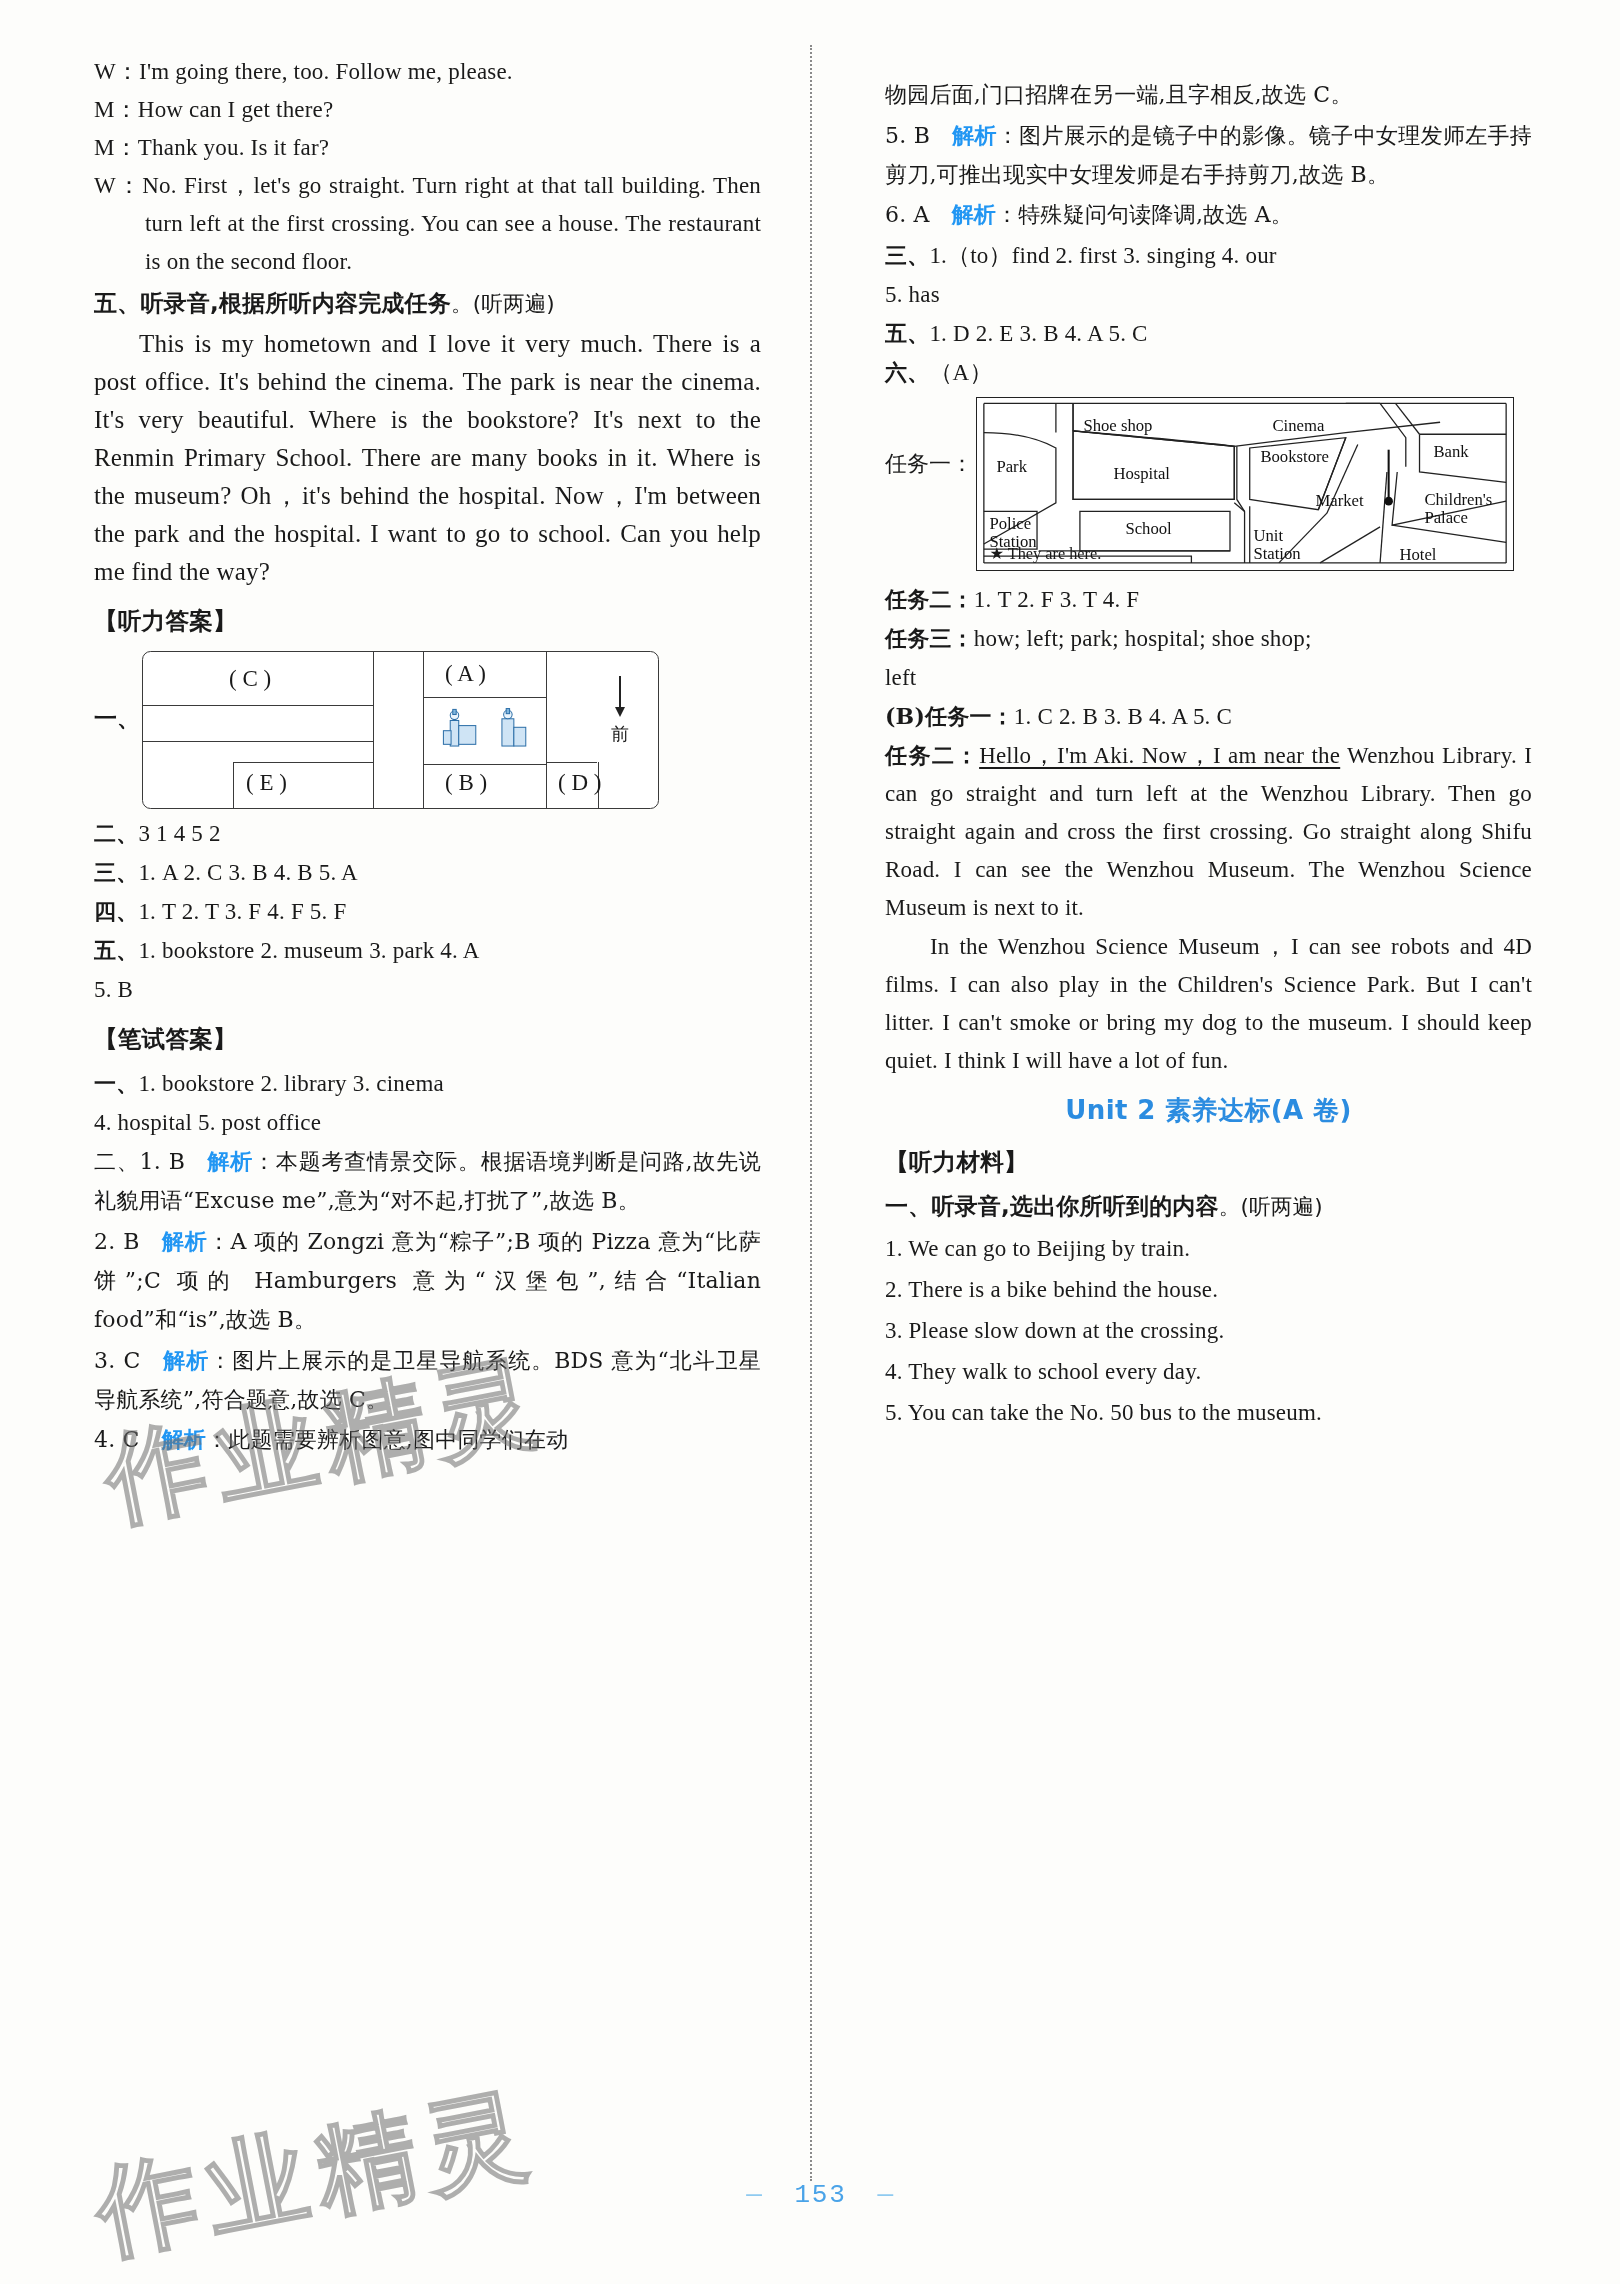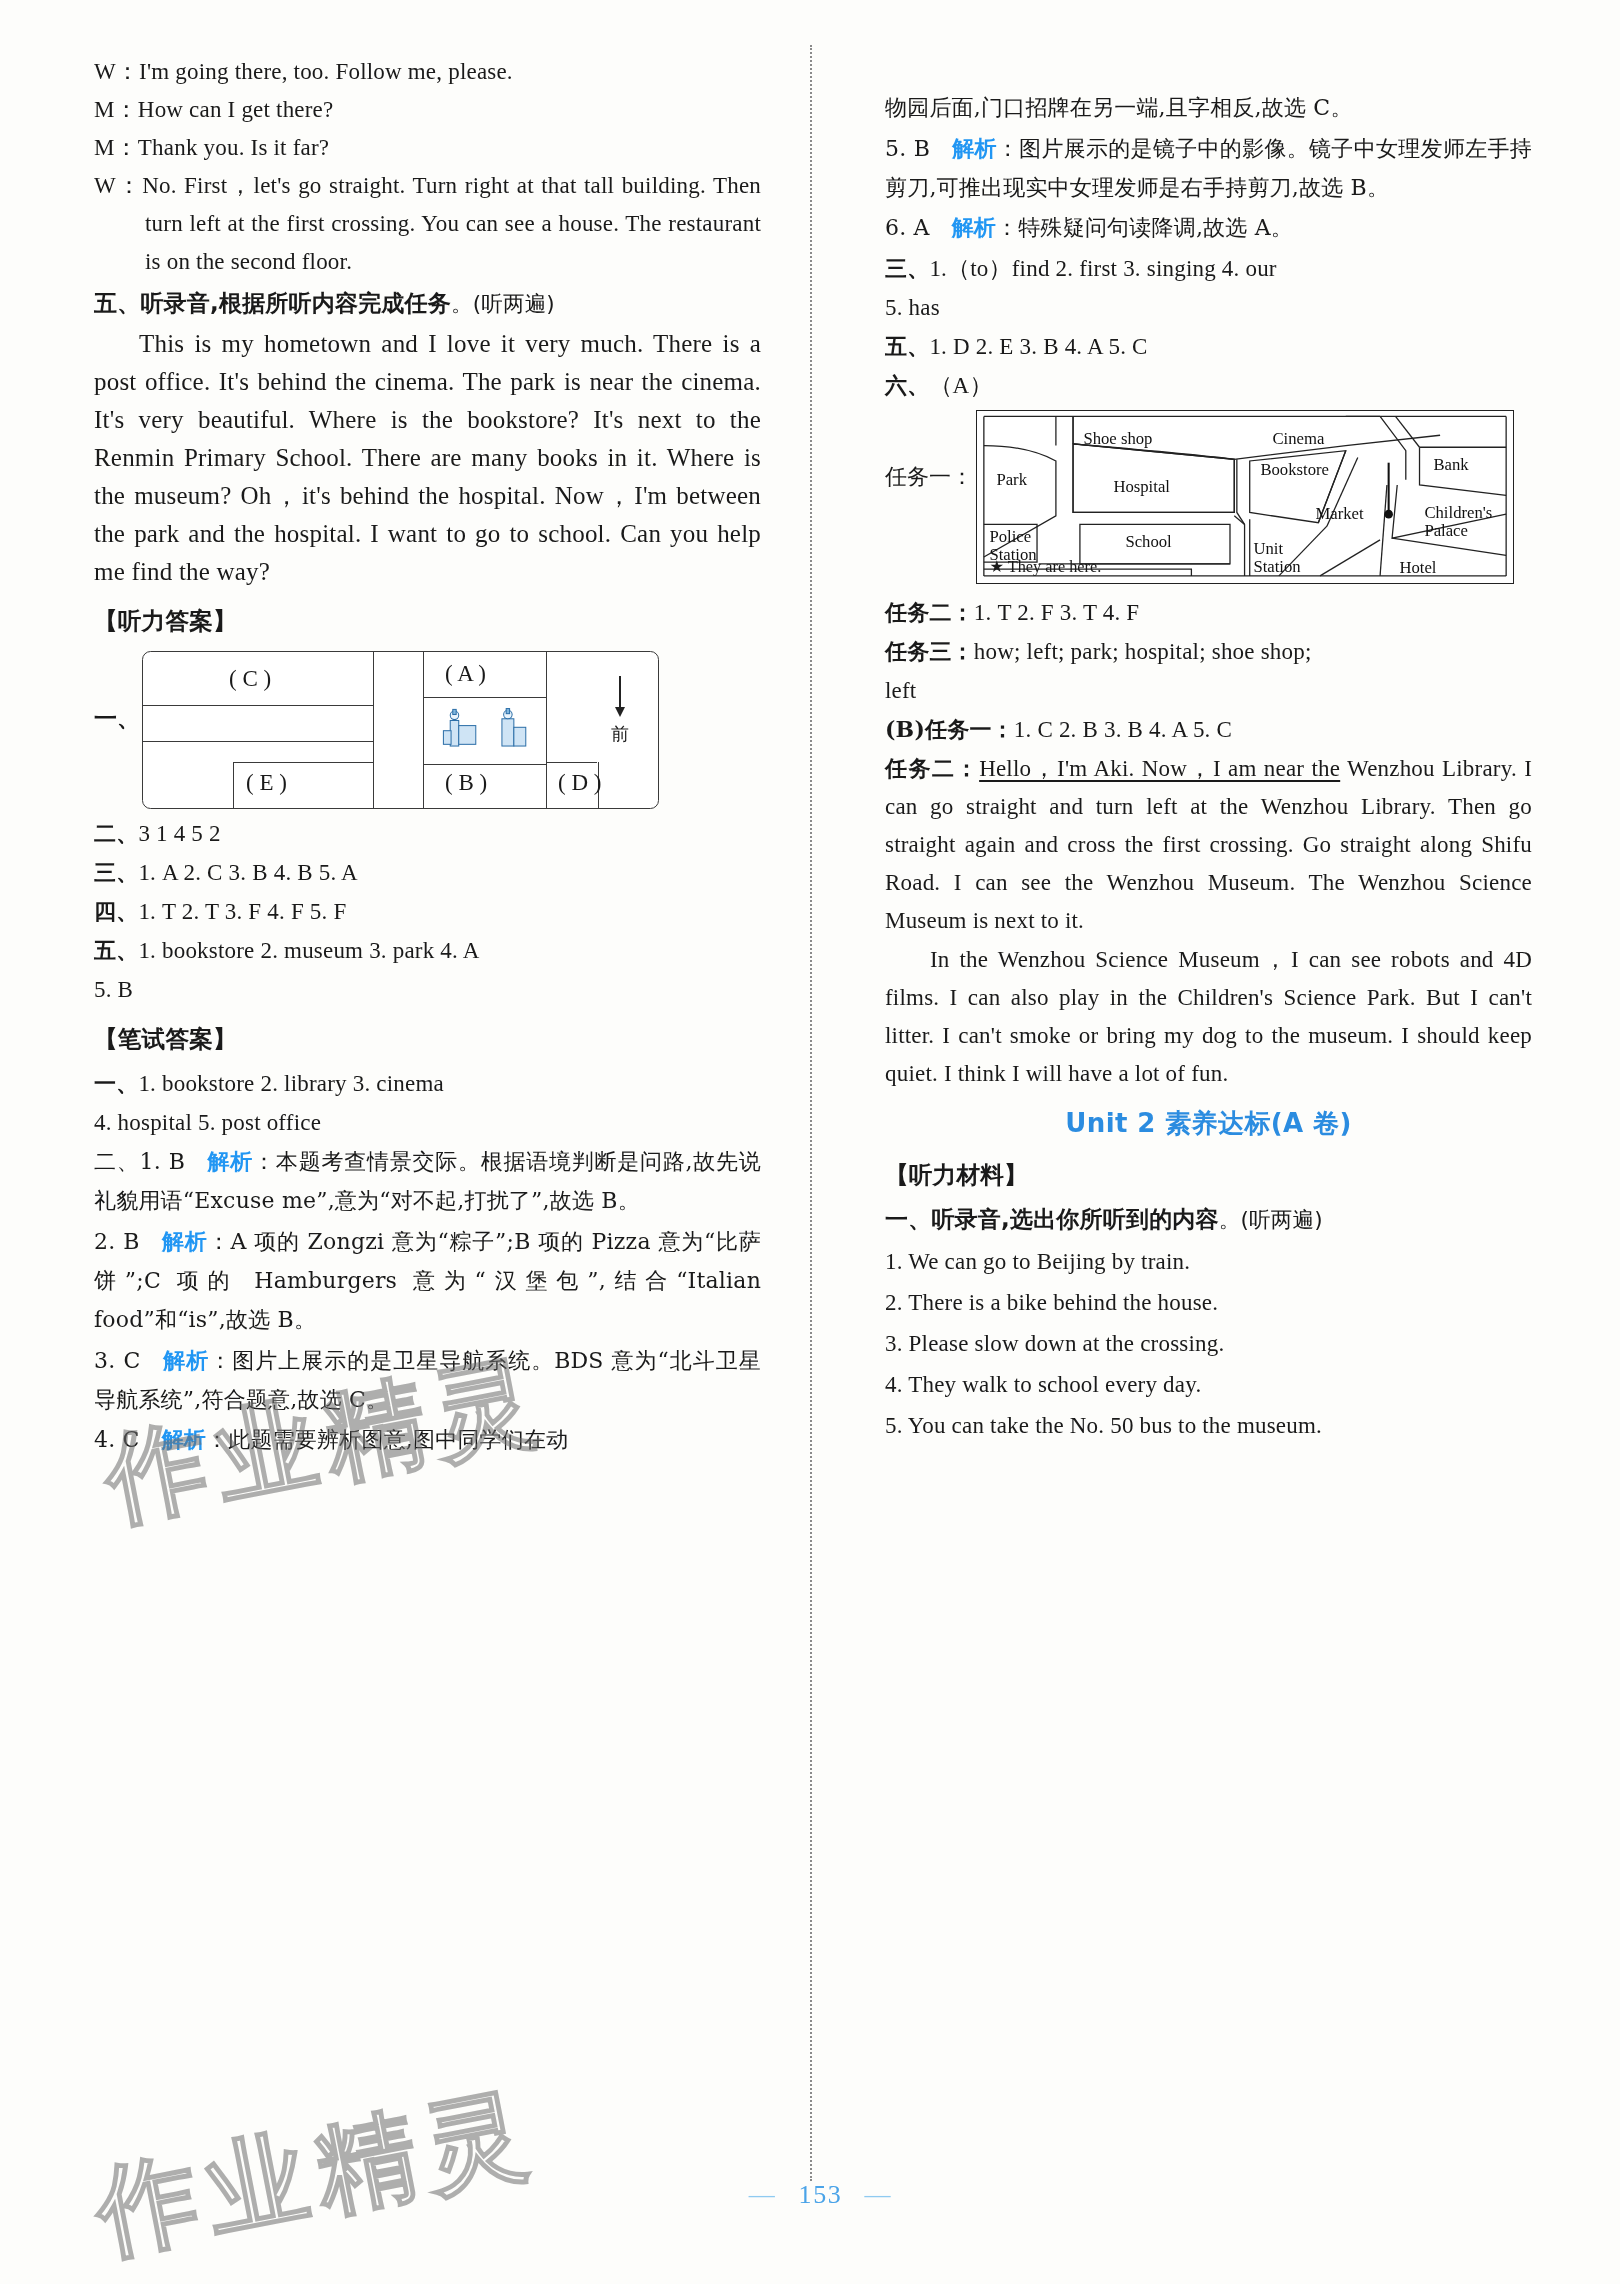--- a/index.html
+++ b/index.html
@@ -29,21 +29,20 @@
     box-sizing: border-box;
     position: relative;
   }
   .col-left {
     width: 811px;
     padding: 53px 50px 0 94px;
   }
   .col-right {
     width: 810px;
     padding: 53px 89px 0 74px;
-    margin-top: 13px;
   }
   .divider {
     position: absolute;
     left: 810px;
     top: 45px;
     bottom: 103px;
     width: 0;
     border-left: 2.6px dotted #8a8a8a;
   }
 
@@ -239,21 +238,21 @@
   .wm1 { left: 103px; top: 1373px; }
   .wm2 { left: 94px; top: 2106px; }
 
   .footer {
     position: absolute;
     left: 0; right: 0;
     bottom: 74px;
     text-align: center;
     color: #4aa3e8;
     font-size: 26px;
-    font-family: Liberation Serif, serif;
+    font-family: Liberation Mono, monospace;
     letter-spacing: 1.7px;
     padding-left: 20px;
   }
   .footer .dash { color: #8fcaf0; }
 </style>
 </head>
 <body>
 
 <div class="page">
   <div class="columns">

